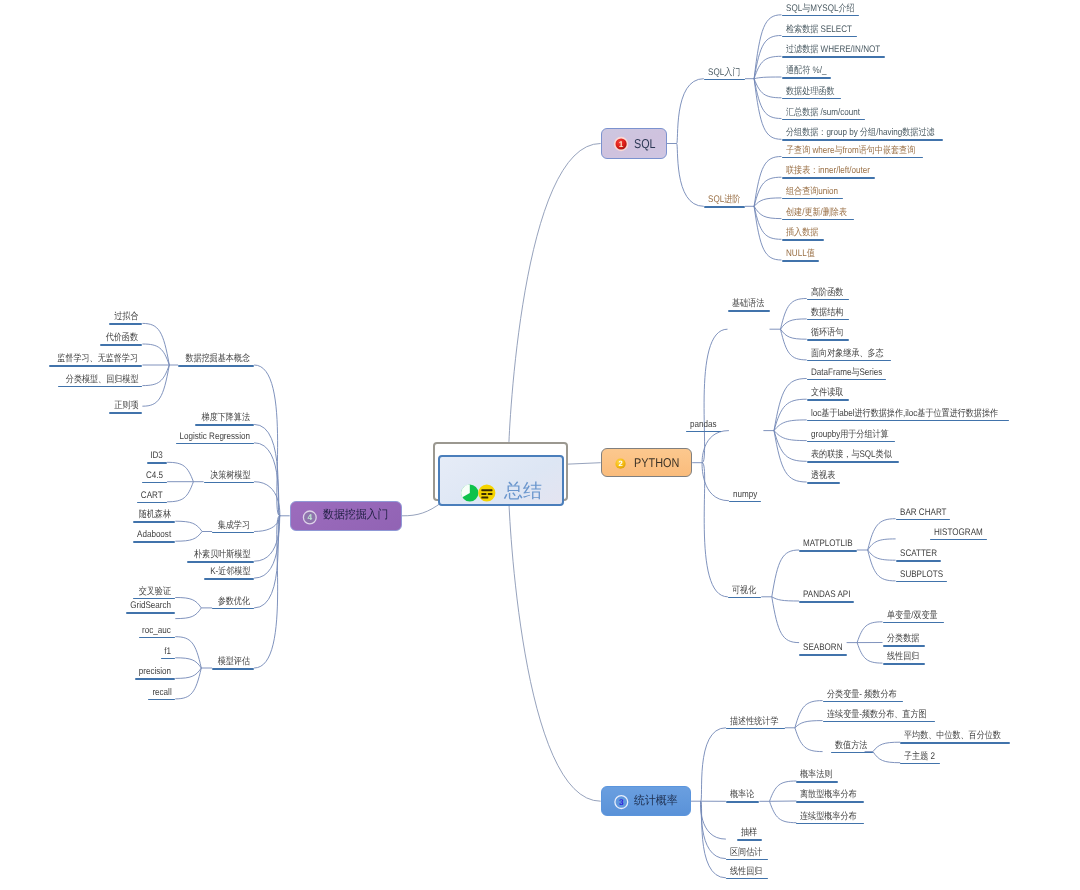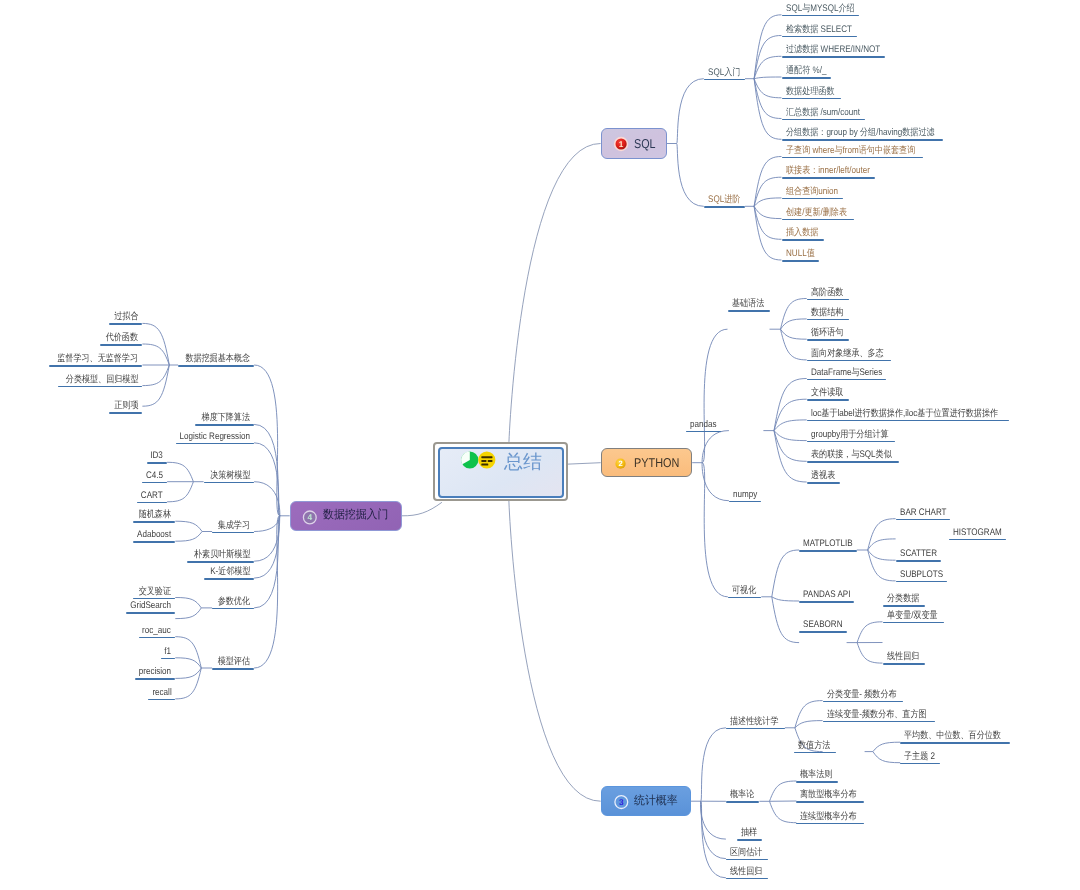--- a/index.html
+++ b/index.html
@@ -17,21 +17,21 @@
   .topic.l .t{right:0;transform-origin:right bottom;}
 
   .mnode{position:absolute;box-sizing:border-box;border-radius:6px;
          display:flex;align-items:center;overflow:visible;}
   .mnode .bsvg{position:absolute;left:0;top:0;pointer-events:none;}
   .mnode .mlabel{white-space:nowrap;}
 
   #csel{position:absolute;box-sizing:border-box;border:2.4px solid #9b9890;
         border-radius:4px;background:#fff;}
   #cnode{position:absolute;box-sizing:border-box;border-radius:4px;
-         display:flex;align-items:flex-start;}
+         display:flex;align-items:flex-end;margin-top:8px;}
   #cnode .cicon{flex:none;margin-left:21.5px;}
 </style>
 </head>
 <body>
 
 <div id="map">
 <svg class="links" viewBox="0 0 1080 890">
 <g fill="none">
 <path d="M508.8 447.0C508.8 434.9 521.7 143.5 600.6 143.5" stroke="#8a97b4" stroke-width="0.9"></path>
 <path d="M508.8 497.5C508.8 509.6 521.7 801.2 600.7 801.2" stroke="#8a97b4" stroke-width="0.9"></path>
@@ -252,65 +252,65 @@
       <span class="t" style="left:4.0px;color:#3f3f3f;font-size:9.5px;transform:scaleX(0.85);">可视化</span>
     </div>
 <div class="topic r" style="left:799.1px;top:550.0px;width:57.7px;height:2px;">
       <span class="ul" style="width:57.7px;background:#4173ab;height:1.6px;"></span>
       <span class="t" style="left:4.0px;color:#3f3f3f;font-size:9.5px;transform:scaleX(0.85);">MATPLOTLIB</span>
     </div>
 <div class="topic r" style="left:895.6px;top:518.7px;width:54.5px;height:2px;">
       <span class="ul" style="width:54.5px;background:#4173ab;height:1.6px;"></span>
       <span class="t" style="left:4.0px;color:#3f3f3f;font-size:9.5px;transform:scaleX(0.85);">BAR CHART</span>
     </div>
-<div class="topic r" style="left:949px;top:538.9px;width:56.8px;height:2px;">
+<div class="topic r" style="left:930px;top:538.9px;width:56.8px;height:2px;">
       <span class="ul" style="width:56.8px;background:#4173ab;height:1.6px;"></span>
       <span class="t" style="left:4.0px;color:#3f3f3f;font-size:9.5px;transform:scaleX(0.85);">HISTOGRAM</span>
     </div>
 <div class="topic r" style="left:895.6px;top:560.2px;width:45.1px;height:2px;">
       <span class="ul" style="width:45.1px;background:#4173ab;height:1.6px;"></span>
       <span class="t" style="left:4.0px;color:#3f3f3f;font-size:9.5px;transform:scaleX(0.85);">SCATTER</span>
     </div>
 <div class="topic r" style="left:895.6px;top:580.9px;width:51.1px;height:2px;">
       <span class="ul" style="width:51.1px;background:#4173ab;height:1.6px;"></span>
       <span class="t" style="left:4.0px;color:#3f3f3f;font-size:9.5px;transform:scaleX(0.85);">SUBPLOTS</span>
     </div>
 <div class="topic r" style="left:799.1px;top:601.0px;width:55.4px;height:2px;">
       <span class="ul" style="width:55.4px;background:#4173ab;height:1.6px;"></span>
       <span class="t" style="left:4.0px;color:#3f3f3f;font-size:9.5px;transform:scaleX(0.85);">PANDAS API</span>
     </div>
-<div class="topic r" style="left:799.1px;top:631px;width:47.5px;height:2px;">
+<div class="topic r" style="left:799.1px;top:654px;width:47.5px;height:2px;">
       <span class="ul" style="width:47.5px;background:#4173ab;height:1.6px;"></span>
       <span class="t" style="left:4.0px;color:#3f3f3f;font-size:9.5px;transform:scaleX(0.85);">SEABORN</span>
     </div>
 <div class="topic r" style="left:882.5px;top:621.8px;width:61.2px;height:2px;">
       <span class="ul" style="width:61.2px;background:#4173ab;height:1.6px;"></span>
       <span class="t" style="left:4.0px;color:#3f3f3f;font-size:9.5px;transform:scaleX(0.85);">单变量/双变量</span>
     </div>
-<div class="topic r" style="left:882.5px;top:605px;width:42.0px;height:2px;">
+<div class="topic r" style="left:882.5px;top:645px;width:42.0px;height:2px;">
       <span class="ul" style="width:42.0px;background:#4173ab;height:1.6px;"></span>
       <span class="t" style="left:4.0px;color:#3f3f3f;font-size:9.5px;transform:scaleX(0.85);">分类数据</span>
     </div>
 <div class="topic r" style="left:882.5px;top:663.1px;width:42.0px;height:2px;">
       <span class="ul" style="width:42.0px;background:#4173ab;height:1.6px;"></span>
       <span class="t" style="left:4.0px;color:#3f3f3f;font-size:9.5px;transform:scaleX(0.85);">线性回归</span>
     </div>
 <div class="topic r" style="left:725.9px;top:727.8px;width:59.0px;height:2px;">
       <span class="ul" style="width:59.0px;background:#4173ab;height:1.6px;"></span>
       <span class="t" style="left:4.0px;color:#3f3f3f;font-size:9.5px;transform:scaleX(0.85);">描述性统计学</span>
     </div>
 <div class="topic r" style="left:822.6px;top:700.6px;width:80.9px;height:2px;">
       <span class="ul" style="width:80.9px;background:#4173ab;height:1.6px;"></span>
       <span class="t" style="left:4.0px;color:#3f3f3f;font-size:9.5px;transform:scaleX(0.85);">分类变量- 频数分布</span>
     </div>
 <div class="topic r" style="left:822.6px;top:720.6px;width:112.7px;height:2px;">
       <span class="ul" style="width:112.7px;background:#4173ab;height:1.6px;"></span>
       <span class="t" style="left:4.0px;color:#3f3f3f;font-size:9.5px;transform:scaleX(0.85);">连续变量-频数分布、直方图</span>
     </div>
-<div class="topic r" style="left:794px;top:751.6px;width:42.0px;height:2px;">
+<div class="topic r" style="left:831px;top:751.6px;width:42.0px;height:2px;">
       <span class="ul" style="width:42.0px;background:#4173ab;height:1.6px;"></span>
       <span class="t" style="left:4.0px;color:#3f3f3f;font-size:9.5px;transform:scaleX(0.85);">数值方法</span>
     </div>
 <div class="topic r" style="left:900.2px;top:742.2px;width:110.0px;height:2px;">
       <span class="ul" style="width:110.0px;background:#4173ab;height:1.6px;"></span>
       <span class="t" style="left:4.0px;color:#3f3f3f;font-size:9.5px;transform:scaleX(0.85);">平均数、中位数、百分位数</span>
     </div>
 <div class="topic r" style="left:900.2px;top:762.7px;width:40.2px;height:2px;">
       <span class="ul" style="width:40.2px;background:#4173ab;height:1.6px;"></span>
       <span class="t" style="left:4.0px;color:#3f3f3f;font-size:9.5px;transform:scaleX(0.85);">子主题 2</span>

